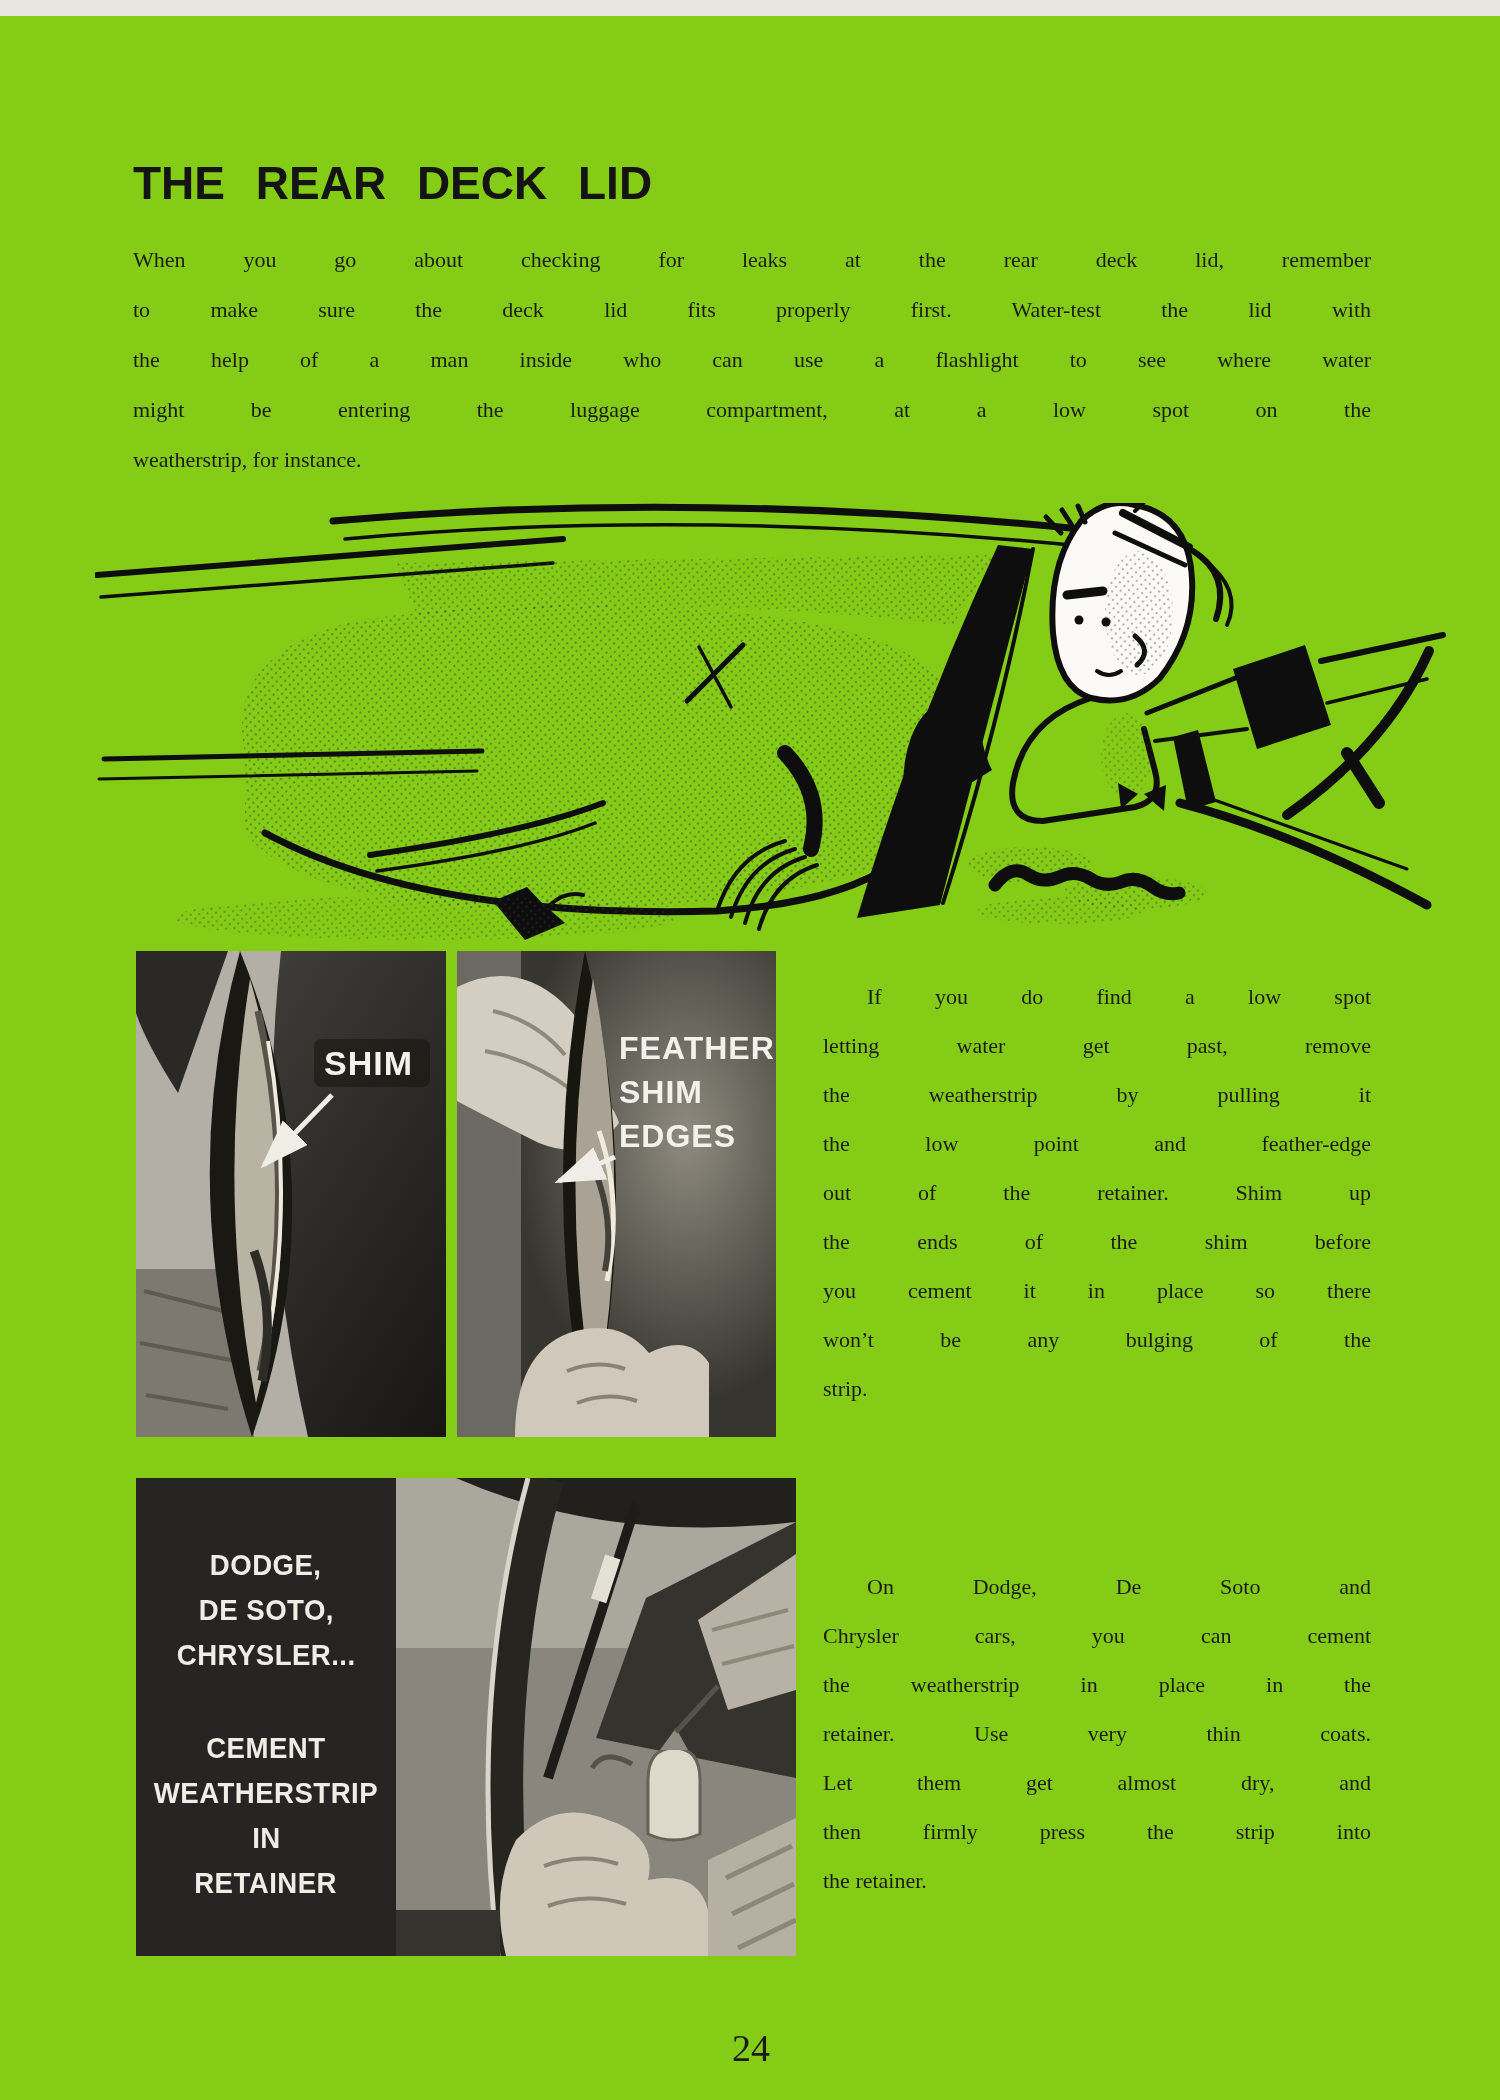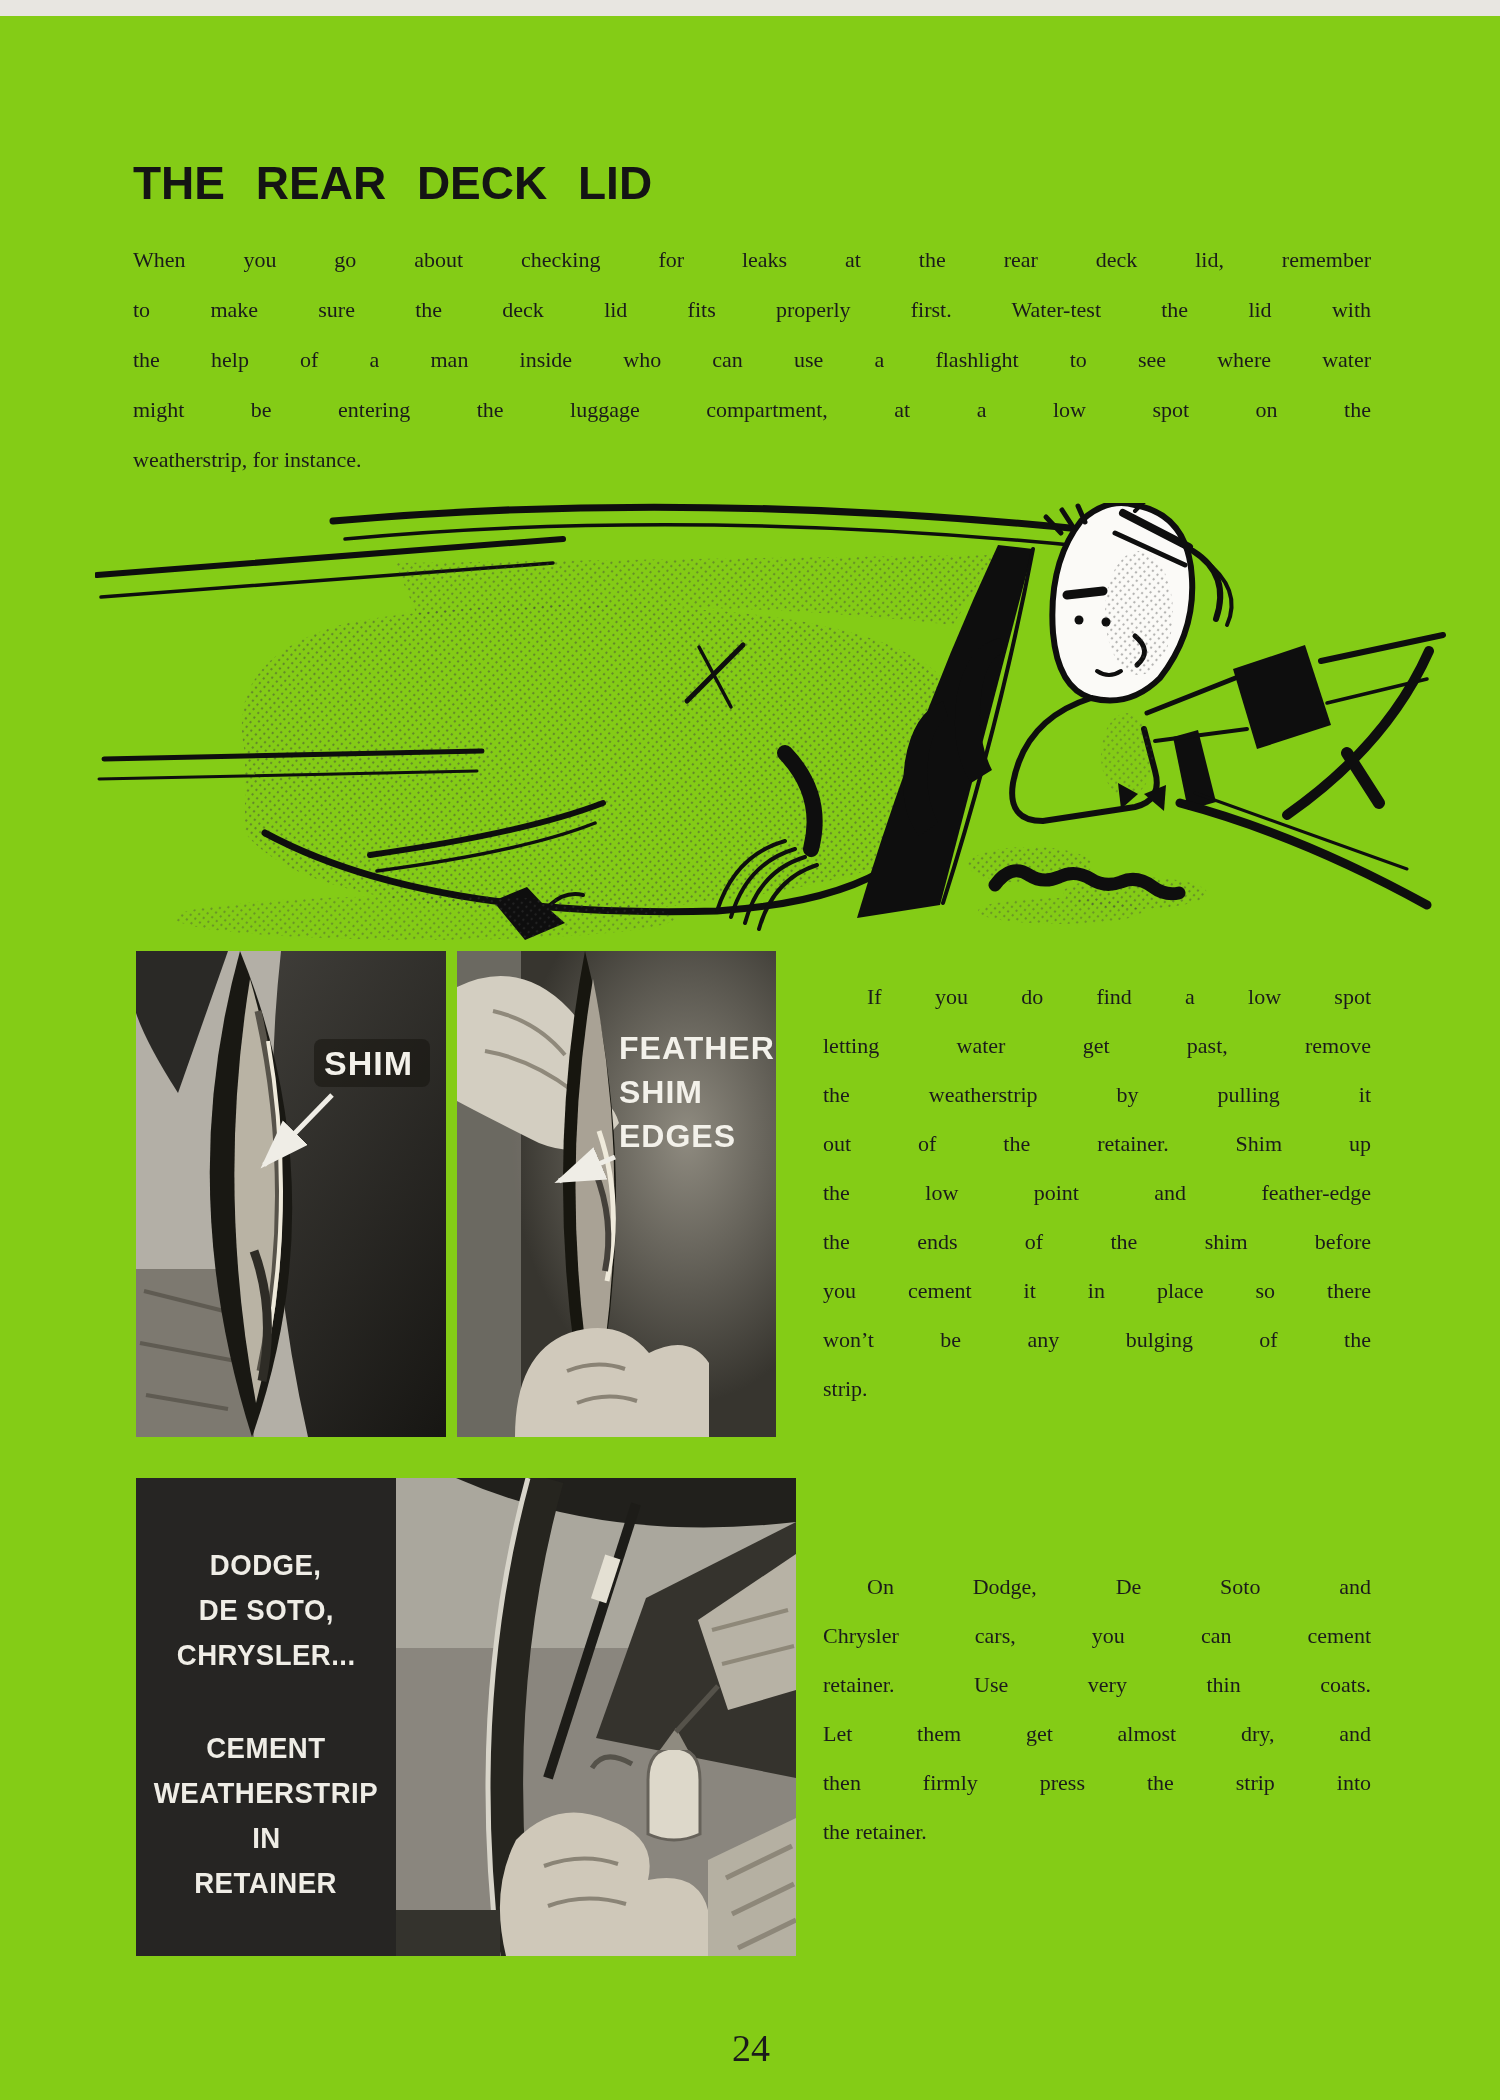--- a/index.html
+++ b/index.html
@@ -198,22 +198,22 @@
     <text x="162" y="108" font-size="32">FEATHER</text>
     <text x="162" y="152" font-size="32">SHIM</text>
     <text x="162" y="196" font-size="32">EDGES</text>
     <line x1="158" y1="206" x2="102" y2="230" stroke="#efede6" stroke-width="5" marker-end="url(#ah2)"></line>
   </svg>
 
   <div class="bodyblock col1">
     <div class="jl indent">If you do find a low spot</div>
     <div class="jl">letting water get past, remove</div>
     <div class="jl">the weatherstrip by pulling it</div>
+    <div class="jl">the low point and feather-edge</div>
     <div class="jl">out of the retainer. Shim up</div>
-    <div class="jl">the low point and feather-edge</div>
     <div class="jl">the ends of the shim before</div>
     <div class="jl">you cement it in place so there</div>
     <div class="jl">won’t be any bulging of the</div>
     <div class="jl jl-last">strip.</div>
   </div>
 
   <div class="figure-bottom">
     <div class="panel">
       <div class="pline">DODGE,</div>
       <div class="pline">DE SOTO,</div>
@@ -243,20 +243,21 @@
       <path d="M 148,388 Q 186,374 222,386 M 152,428 Q 190,414 230,426" stroke="#8a8476" stroke-width="4" fill="none"></path>
       <path d="M 312,382 L 400,340 L 400,478 L 312,478 Z" fill="#b5b0a2"></path>
       <path d="M 330,400 L 396,368 M 336,436 L 398,406 M 342,470 L 400,442" stroke="#8d8779" stroke-width="5"></path>
       <rect x="0" y="432" width="104" height="46" fill="#34332d"></rect>
     </svg>
   </div>
 
   <div class="bodyblock col2">
     <div class="jl indent">On Dodge, De Soto and</div>
     <div class="jl">Chrysler cars, you can cement</div>
+    <div class="jl">the weatherstrip in place in the</div>
     <div class="jl">retainer. Use very thin coats.</div>
     <div class="jl">Let them get almost dry, and</div>
     <div class="jl">then firmly press the strip into</div>
     <div class="jl jl-last">the retainer.</div>
   </div>
 
   <div class="pagenum">24</div>
 
 </div>
 

